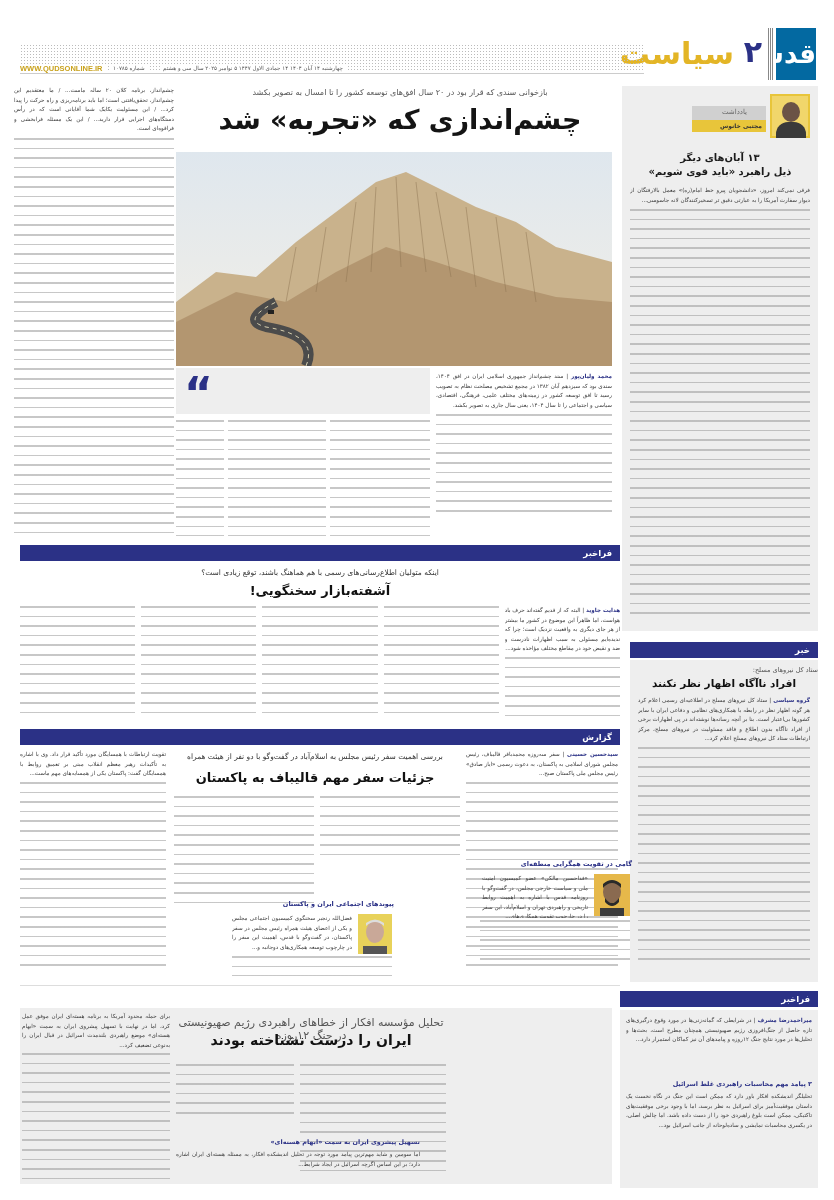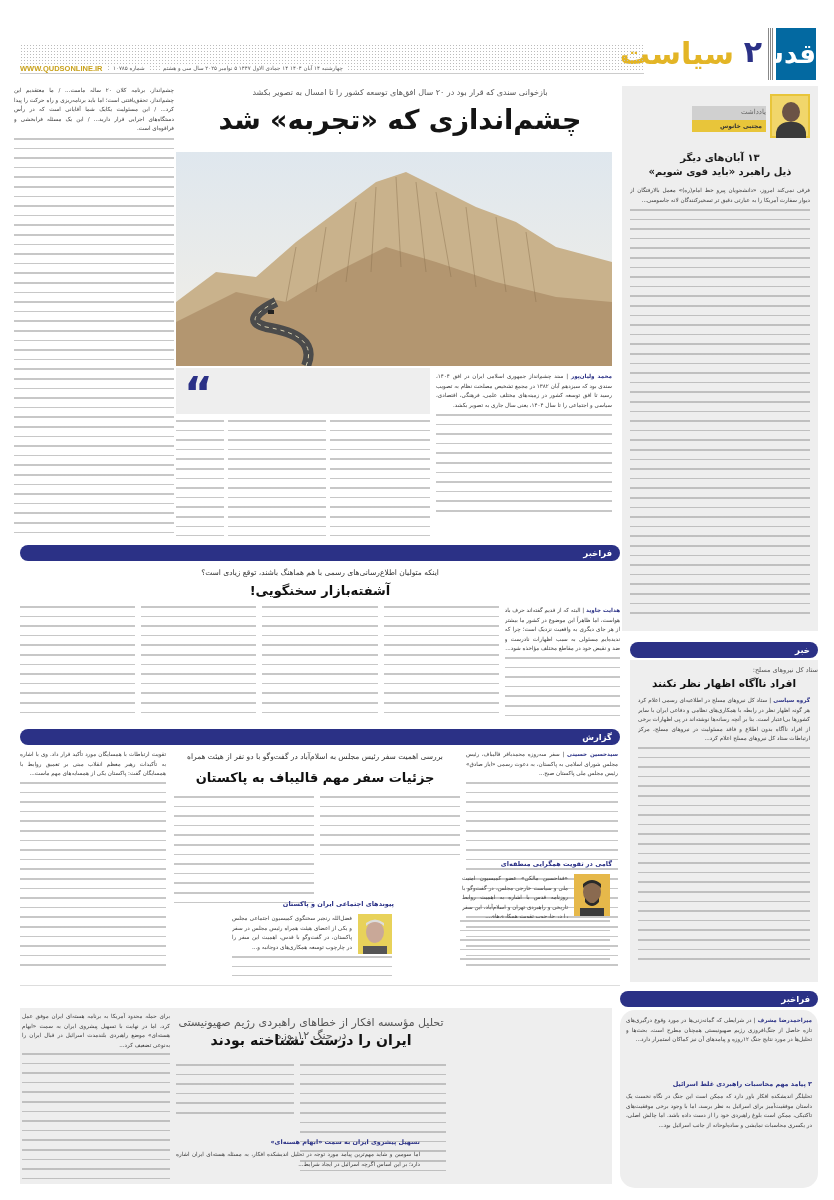--- a/index.html
+++ b/index.html
@@ -1,40 +1,40 @@
 <!DOCTYPE html>
 <html><head>
 <meta charset="utf-8">
 <style>
   * { box-sizing: border-box; margin: 0; padding: 0; }
   html, body { width: 834px; height: 1200px; background: #ffffff; overflow: hidden; }
   body { font-family: "DejaVu Sans", sans-serif; color: #2a2a2a; position: relative; direction: rtl; }
   .abs { position: absolute; }
-  .navy { background: #2b3186; border-radius: 8px; }
+  .navy { background: #2b3186; }
   .txt { font-size: 5.6px; line-height: 9.6px; color: #3b3b3b; text-align: justify; overflow: hidden; }
   .fill-lines { background: repeating-linear-gradient(to bottom, #9a9a9a 0px, #9a9a9a 1.6px, transparent 1.6px, transparent 9.6px); opacity: 0.55; }
 
   
   #masthead { top: 28px; left: 0; width: 834px; height: 52px; }
   #logo { position: absolute; right: 18px; top: 0; width: 40px; height: 52px; background: #0369a1; color: #fff; font-size: 26px; font-weight: bold; text-align: center; line-height: 52px; }
   #logo-stripes { position: absolute; right: 60px; top: 0; width: 6px; height: 52px; background: repeating-linear-gradient(to right, #888 0 1px, #fff 1px 2px); }
   #page-num { position: absolute; right: 72px; top: 6px; font-size: 30px; font-weight: bold; color: #2b3186; }
   #section-name { position: absolute; right: 100px; top: 8px; font-size: 30px; font-weight: bold; color: #e3b526; }
   #masthead-rule { position: absolute; left: 20px; right: 190px; top: 16px; height: 26px; background-image: radial-gradient(#bbb 0.6px, transparent 0.7px); background-size: 3px 3px; }
   #masthead-bottom { position: absolute; left: 20px; right: 190px; top: 45px; height: 1px; background: #ccc; }
   #website { position: absolute; left: 20px; top: 36px; font-size: 7.5px; font-weight: bold; color: #c9a21c; direction: ltr; font-family: "Liberation Sans", sans-serif; background: #fff; padding-right: 4px; }
   #issue-no { position: absolute; left: 110px; top: 37px; font-size: 5.5px; color: #555; background: #fff; padding: 0 3px; }
   #dateline { position: absolute; left: 160px; top: 37px; font-size: 5.5px; color: #555; background: #fff; padding: 0 3px; }
 
   
   #note { top: 86px; right: 16px; width: 196px; height: 545px; background: #eeeeee; }
   #note-photo { position: absolute; right: 8px; top: 8px; width: 40px; height: 44px; background: #f1d66b; border: 2px solid #e8c53a; }
   #note-photo .head { position: absolute; left: 10px; top: 6px; width: 18px; height: 20px; border-radius: 50%; background: #6b5346; }
   #note-photo .body { position: absolute; left: 4px; top: 26px; width: 30px; height: 16px; border-radius: 12px 12px 0 0; background: #3a3a3a; }
-  #note-kind { position: absolute; right: 52px; top: 20px; width: 74px; height: 16px; background: #d0d0d0; font-size: 7px; color: #666; padding-right: 0; line-height: 12px; }
+  #note-kind { position: absolute; right: 52px; top: 20px; width: 74px; height: 16px; background: #d0d0d0; font-size: 7px; color: #666; padding-right: 19px; line-height: 12px; }
   #note-author { position: absolute; right: 52px; top: 34px; width: 74px; height: 12px; background: #e8c53a; font-size: 6px; color: #333; padding-right: 4px; line-height: 12px; font-weight: bold; }
   #note-title1 { position: absolute; right: 0; width: 196px; top: 66px; text-align: center; font-size: 10px; font-weight: bold; color: #1b1b1b; }
   #note-title2 { position: absolute; right: 0; width: 196px; top: 80px; text-align: center; font-size: 10px; font-weight: bold; color: #1b1b1b; margin-left: 44px; }
   #note-body { position: absolute; right: 8px; top: 100px; width: 180px; height: 435px; }
 
   
   #kicker { top: 88px; left: 190px; width: 420px; text-align: center; font-size: 8px; color: #555; }
   #headline { top: 104px; left: 190px; width: 420px; text-align: center; font-size: 27px; font-weight: bold; color: #141414; }
   #photo { top: 152px; left: 176px; width: 436px; height: 214px; overflow: hidden; }
   #main-col-left { top: 86px; left: 14px; width: 160px; height: 450px; }
@@ -68,35 +68,35 @@
   #k-headline { position: absolute; right: 0; width: 188px; top: 17px; text-align: center; font-size: 10.5px; font-weight: bold; color: #111; }
   #k-body { position: absolute; right: 8px; top: 36px; width: 172px; height: 280px; }
 
   
   #g-kicker { top: 752px; left: 170px; width: 290px; text-align: center; font-size: 7.5px; color: #333; }
   #g-headline { top: 770px; left: 170px; width: 290px; text-align: center; font-size: 13px; font-weight: bold; color: #111; }
   #g-col-right { top: 750px; left: 466px; width: 152px; height: 230px; }
   #g-col-left { top: 750px; left: 20px; width: 146px; height: 230px; }
   #g-mid1 { top: 796px; left: 320px; width: 140px; height: 60px; }
   #g-mid2 { top: 796px; left: 174px; width: 140px; height: 110px; }
-  #g-box1 { top: 858px; left: 404px; width: 214px; height: 110px; }
+  #g-box1 { top: 858px; left: 424px; width: 214px; height: 110px; }
   #g-box1 .sub { position: absolute; right: 6px; top: 2px; font-size: 6.5px; font-weight: bold; color: #2b3186; }
   #g-box1 .face { position: absolute; right: 8px; top: 16px; width: 36px; height: 42px; background: #e6b84a; overflow: hidden; }
   #g-box1 .txtA { position: absolute; right: 50px; top: 16px; width: 106px; height: 44px; }
   #g-box1 .txtB { position: absolute; right: 8px; top: 62px; width: 150px; height: 44px; }
   #g-box2 { top: 900px; left: 176px; width: 224px; height: 80px; }
   #g-box2 .sub { position: absolute; right: 6px; top: 0; font-size: 6.5px; font-weight: bold; color: #2b3186; }
   #g-box2 .face { position: absolute; right: 8px; top: 14px; width: 34px; height: 40px; background: #e8d25a; overflow: hidden; }
   #g-box2 .txtA { position: absolute; right: 48px; top: 14px; width: 120px; height: 40px; }
   #g-box2 .txtB { position: absolute; right: 8px; top: 56px; width: 160px; height: 20px; }
   .g-sep { top: 985px; left: 20px; width: 600px; height: 1px; background: #ddd; }
 
   
   #fb2-left-box { top: 1008px; left: 20px; width: 592px; height: 176px; background: #eeeeee; }
-  #fb2-right { top: 1010px; left: 620px; width: 198px; height: 178px; background: #eeeeee; border-radius: 15px; }
+  #fb2-right { top: 1010px; left: 620px; width: 198px; height: 178px; background: #eeeeee; }
   #fb2-kicker { top: 1016px; left: 176px; width: 270px; text-align: center; font-size: 11px; color: #555; }
   #fb2-headline { top: 1032px; left: 176px; width: 270px; text-align: center; font-size: 14px; font-weight: bold; color: #111; }
   #fb2-col-a { top: 1064px; left: 300px; width: 146px; height: 114px; }
   #fb2-col-b { top: 1064px; left: 176px; width: 118px; height: 54px; }
   #fb2-sub { top: 1138px; left: 176px; width: 244px; font-size: 6.4px; font-weight: bold; color: #2b3186; text-align: right; }
   #fb2-col-b2 { top: 1150px; left: 176px; width: 244px; height: 30px; }
   #fb2-col-c { top: 1012px; left: 22px; width: 148px; height: 170px; }
   #fb2-r-body { position: absolute; right: 6px; top: 6px; width: 186px; height: 58px; }
   #fb2-r-sub { position: absolute; right: 6px; top: 70px; font-size: 6.4px; font-weight: bold; color: #2b3186; }
   #fb2-r-body2 { position: absolute; right: 6px; top: 82px; width: 186px; height: 90px; }

